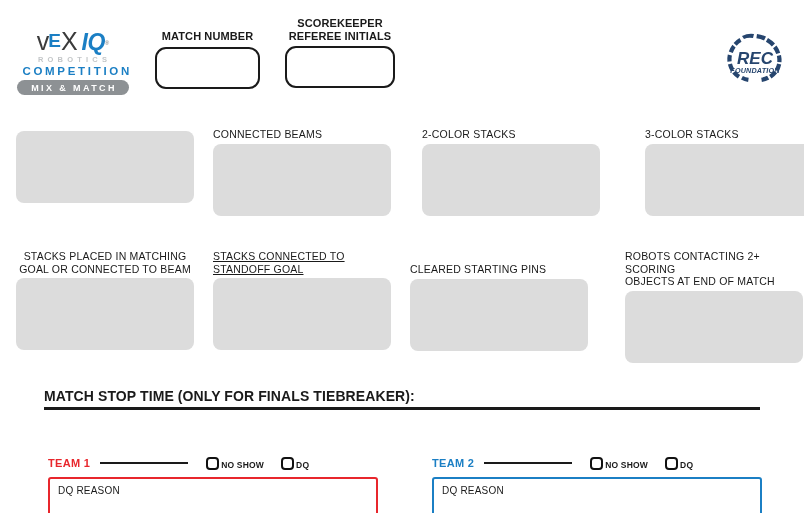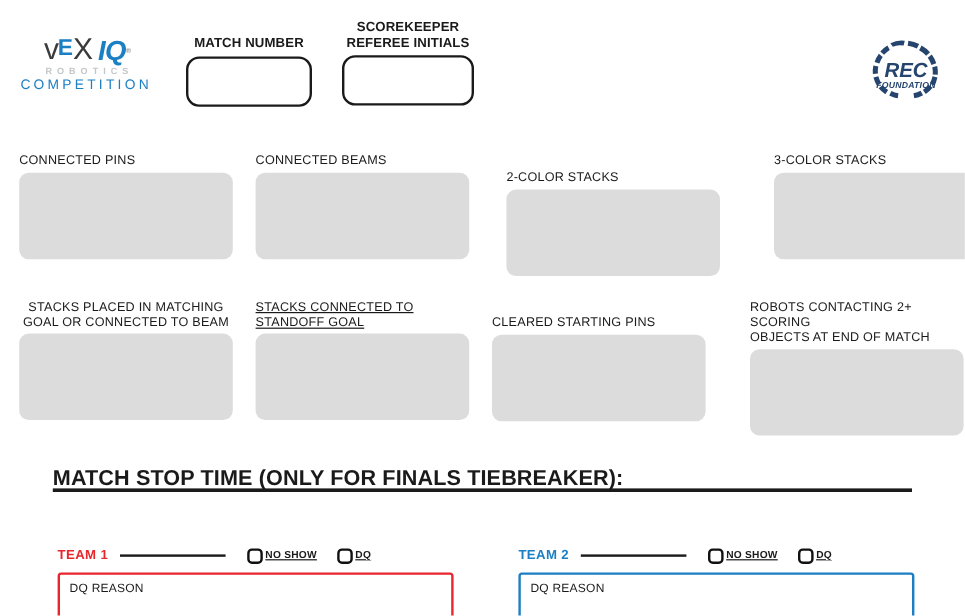--- a/index.html
+++ b/index.html
@@ -53,23 +53,23 @@
   .vex-robotics {
     text-align: center;
     font-size: 7.5px;
     letter-spacing: 4.2px;
     color: #c3c6c8;
     font-weight: 700;
     margin-top: 1px;
     margin-left: 3px;
   }
   .vex-competition {
-    text-align: left;
+    text-align: right;
     font-size: 11.5px;
-    font-weight: 400;
+    font-weight: 700;
     letter-spacing: 2.7px;
     color: #1b7fc4;
     margin-top: 1px;
     margin-left: 3px;
   }
   .vex-mixmatch {
     margin: 3px auto 0 auto;
     width: 112px;
     height: 15px;
     border-radius: 8px;
@@ -126,21 +126,21 @@
     width: 178px;
     height: 72px;
     margin-top: 3px;
   }
 
   
   #bottom { position: absolute; left: 0; top: 378px; width: 804px; }
   #stop-time-title {
     position: absolute;
     left: 44px; top: 10px;
-    font-size: 18px;
+    font-size: 14px;
     font-weight: 700;
     letter-spacing: 0.1px;
     color: #1a1a1a;
   }
   #stop-time-rule {
     position: absolute;
     left: 44px; top: 29px;
     width: 716px; height: 2.5px;
     background: #1a1a1a;
   }
@@ -155,21 +155,21 @@
     font-weight: 700;
     letter-spacing: 0.3px;
   }
   .team-line {
     width: 88px;
     height: 1.6px;
     background: #1a1a1a;
     margin-left: 10px;
     margin-right: 18px;
   }
-  .cbx-group { display: flex; align-items: flex-start; text-decoration: underline; }
+  .cbx-group { display: flex; align-items: flex-end; }
   .cbx {
     width: 13px; height: 13px;
     border: 2.2px solid #111111;
     border-radius: 4px;
     box-sizing: border-box;
     background: #ffffff;
   }
   .cbx-label {
     font-size: 8.5px;
     font-weight: 700;
@@ -207,20 +207,21 @@
   <div id="vex-logo">
     <div class="vex-wordmark">
       <span class="vex-v">v</span>
       <span class="vex-e">E</span>
       <span class="vex-x">X</span>
       <span class="vex-iq">IQ</span>
       <span class="vex-tm">®</span>
     </div>
     <div class="vex-robotics">ROBOTICS</div>
     <div class="vex-competition">COMPETITION</div>
+    <div class="vex-mixmatch">MIX &amp; MATCH</div>
   </div>
 
   <div class="top-field" id="referee-initials">
     <div class="tf-label">SCOREKEEPER
 REFEREE INITIALS</div>
     <div class="tf-box"></div>
   </div>
 
   <div class="top-field" id="match-number">
     <div class="tf-label">MATCH NUMBER</div>
@@ -250,30 +251,29 @@
         <text x="31" y="32" font-family="Liberation Sans, sans-serif" font-size="17" font-weight="700" font-style="italic" text-anchor="middle">REC</text>
         <text x="31" y="41" font-family="Liberation Sans, sans-serif" font-size="7.2" font-weight="700" font-style="italic" text-anchor="middle" letter-spacing="0.2">FOUNDATION</text>
       </g>
     </svg>
   </div>
 </div>
 
 <div id="score-grid">
 
   <div class="grid-cell" style="left:16px; top:128px;">
-    <div class="cell-label">CONNECTED PINS</div>
     <div class="cell-box"></div>
   </div>
 
   <div class="grid-cell" style="left:213px; top:128px;">
     <div class="cell-label">CONNECTED BEAMS</div>
     <div class="cell-box"></div>
   </div>
 
-  <div class="grid-cell" style="left:410px; top:142px;padding-left:12px;">
+  <div class="grid-cell" style="left:410px; top:128px;padding-left:12px;">
     <div class="cell-label">2-COLOR STACKS</div>
     <div class="cell-box"></div>
   </div>
 
   <div class="grid-cell" style="left:607px; top:128px;padding-left:38px;">
     <div class="cell-label">3-COLOR STACKS</div>
     <div class="cell-box"></div>
   </div>
 
   <div class="grid-cell" style="left:16px; top:250px;text-align:center;">

